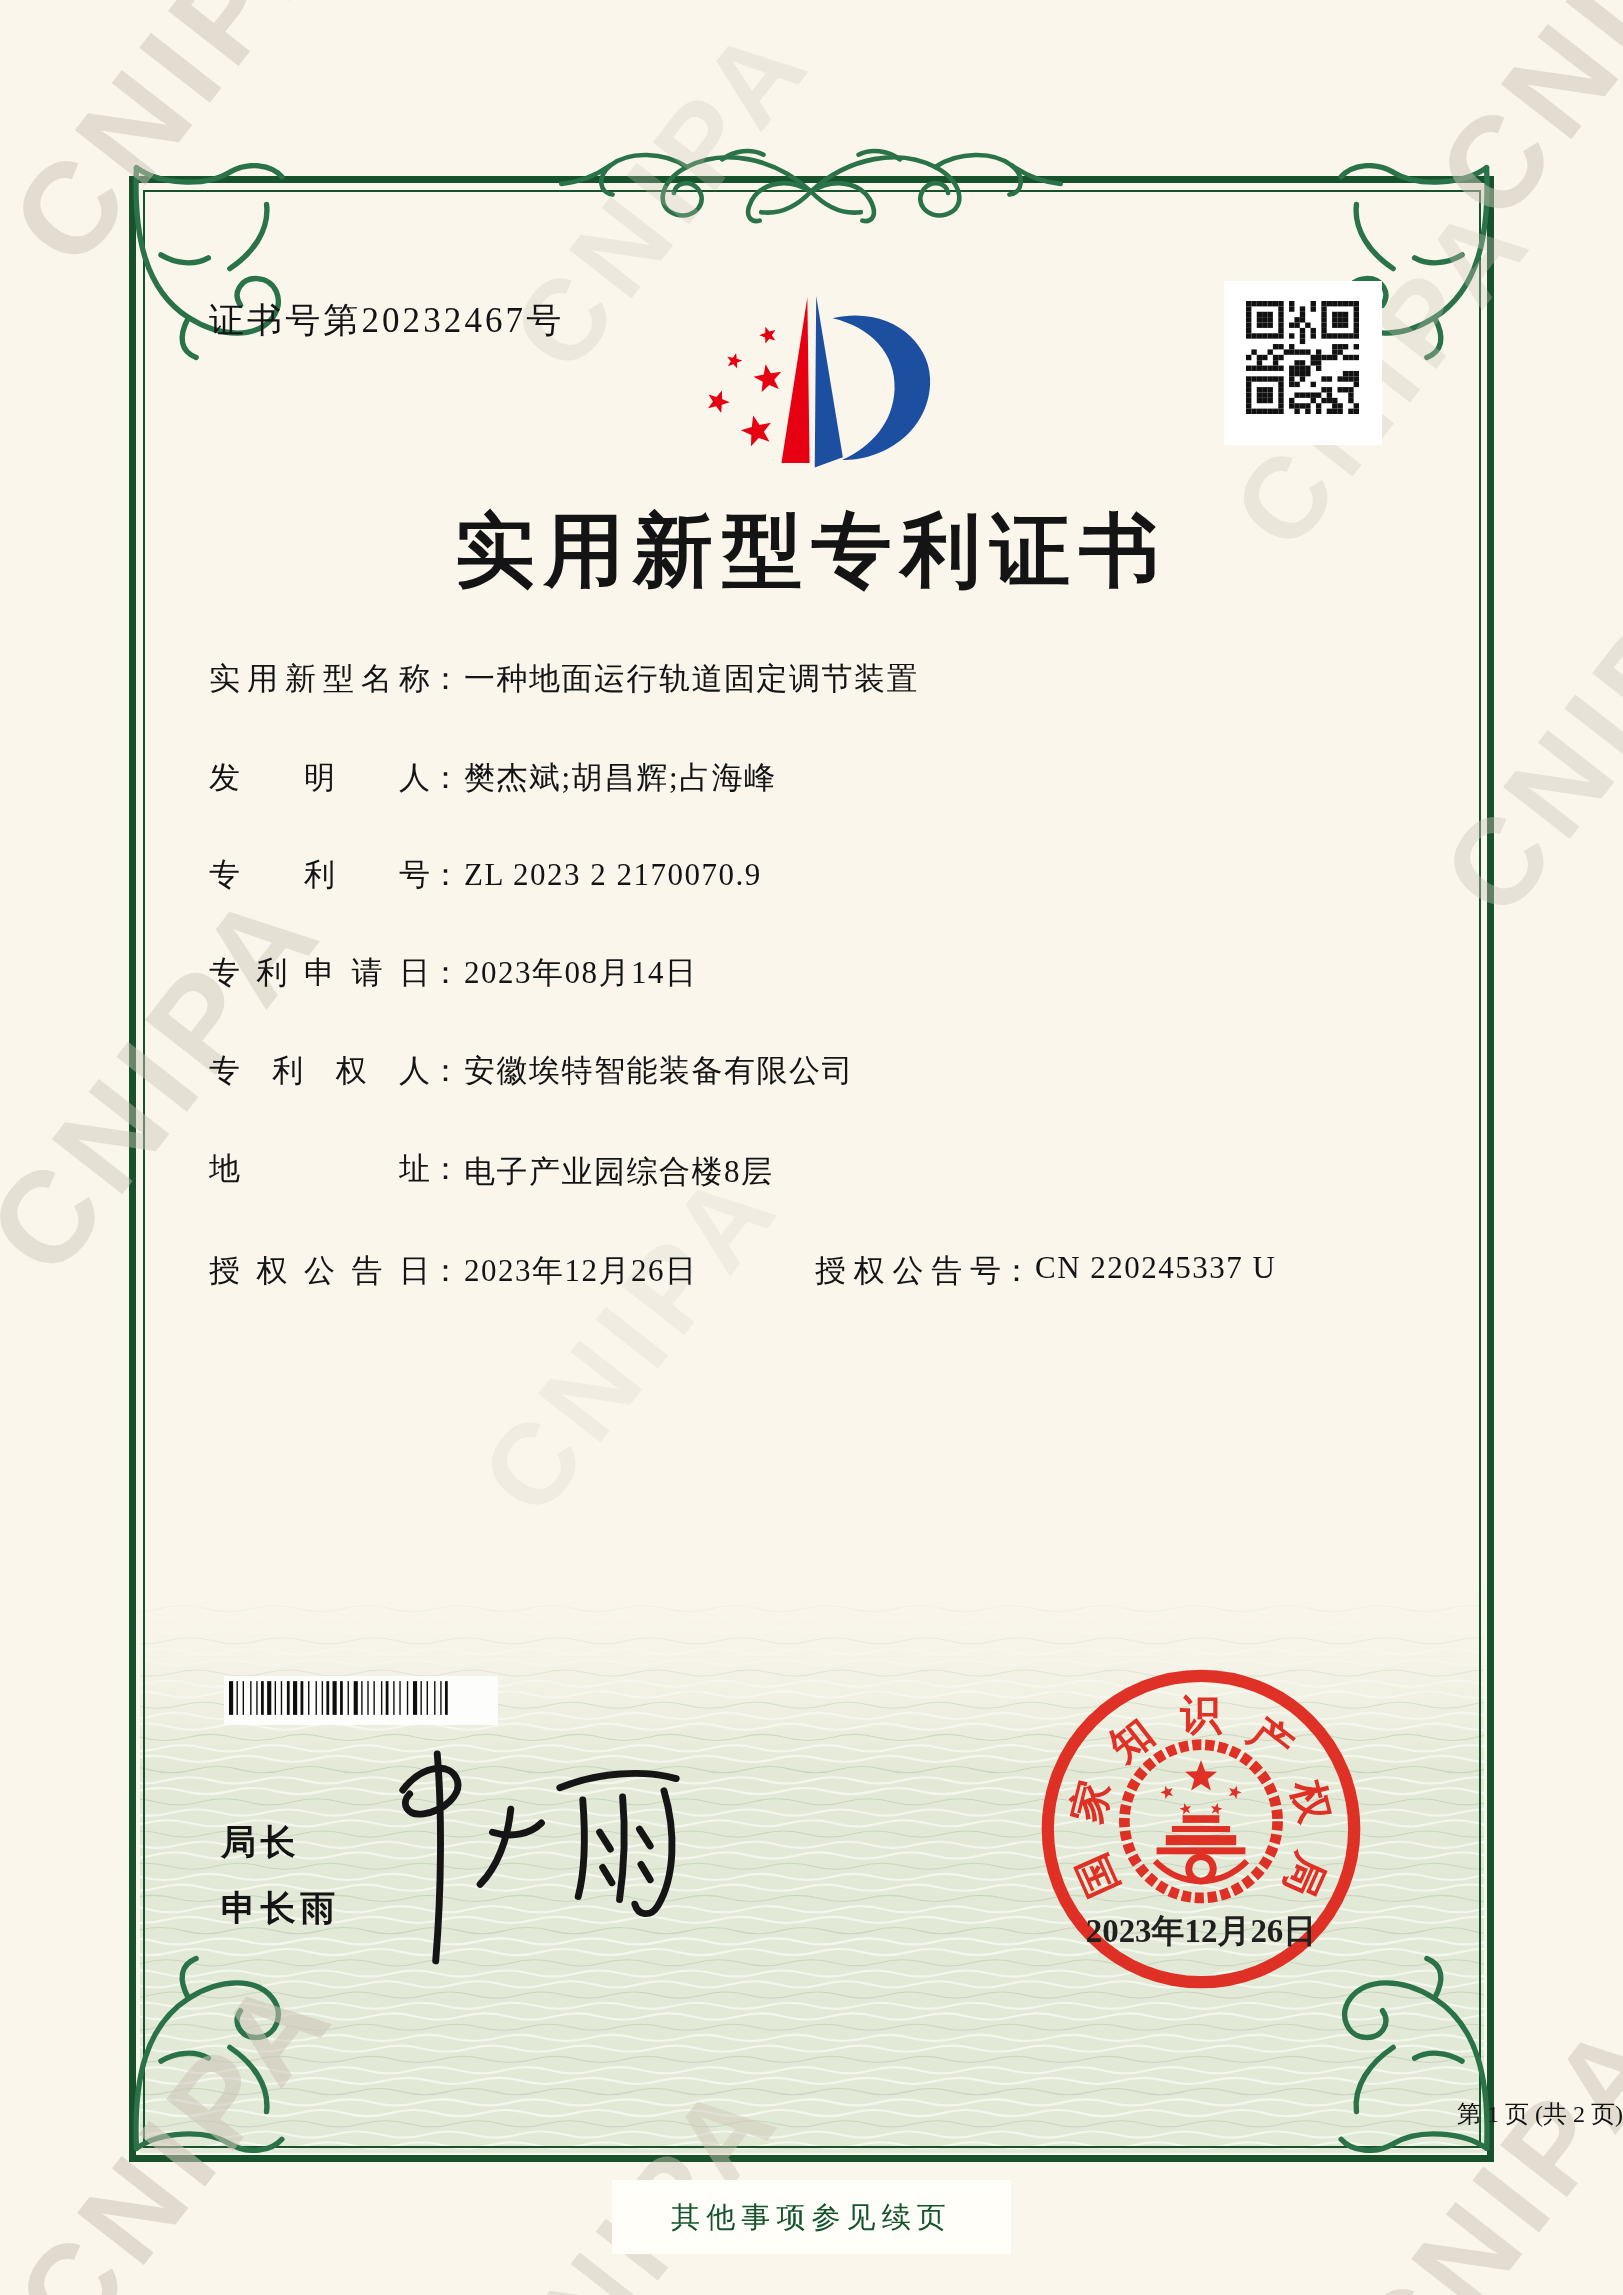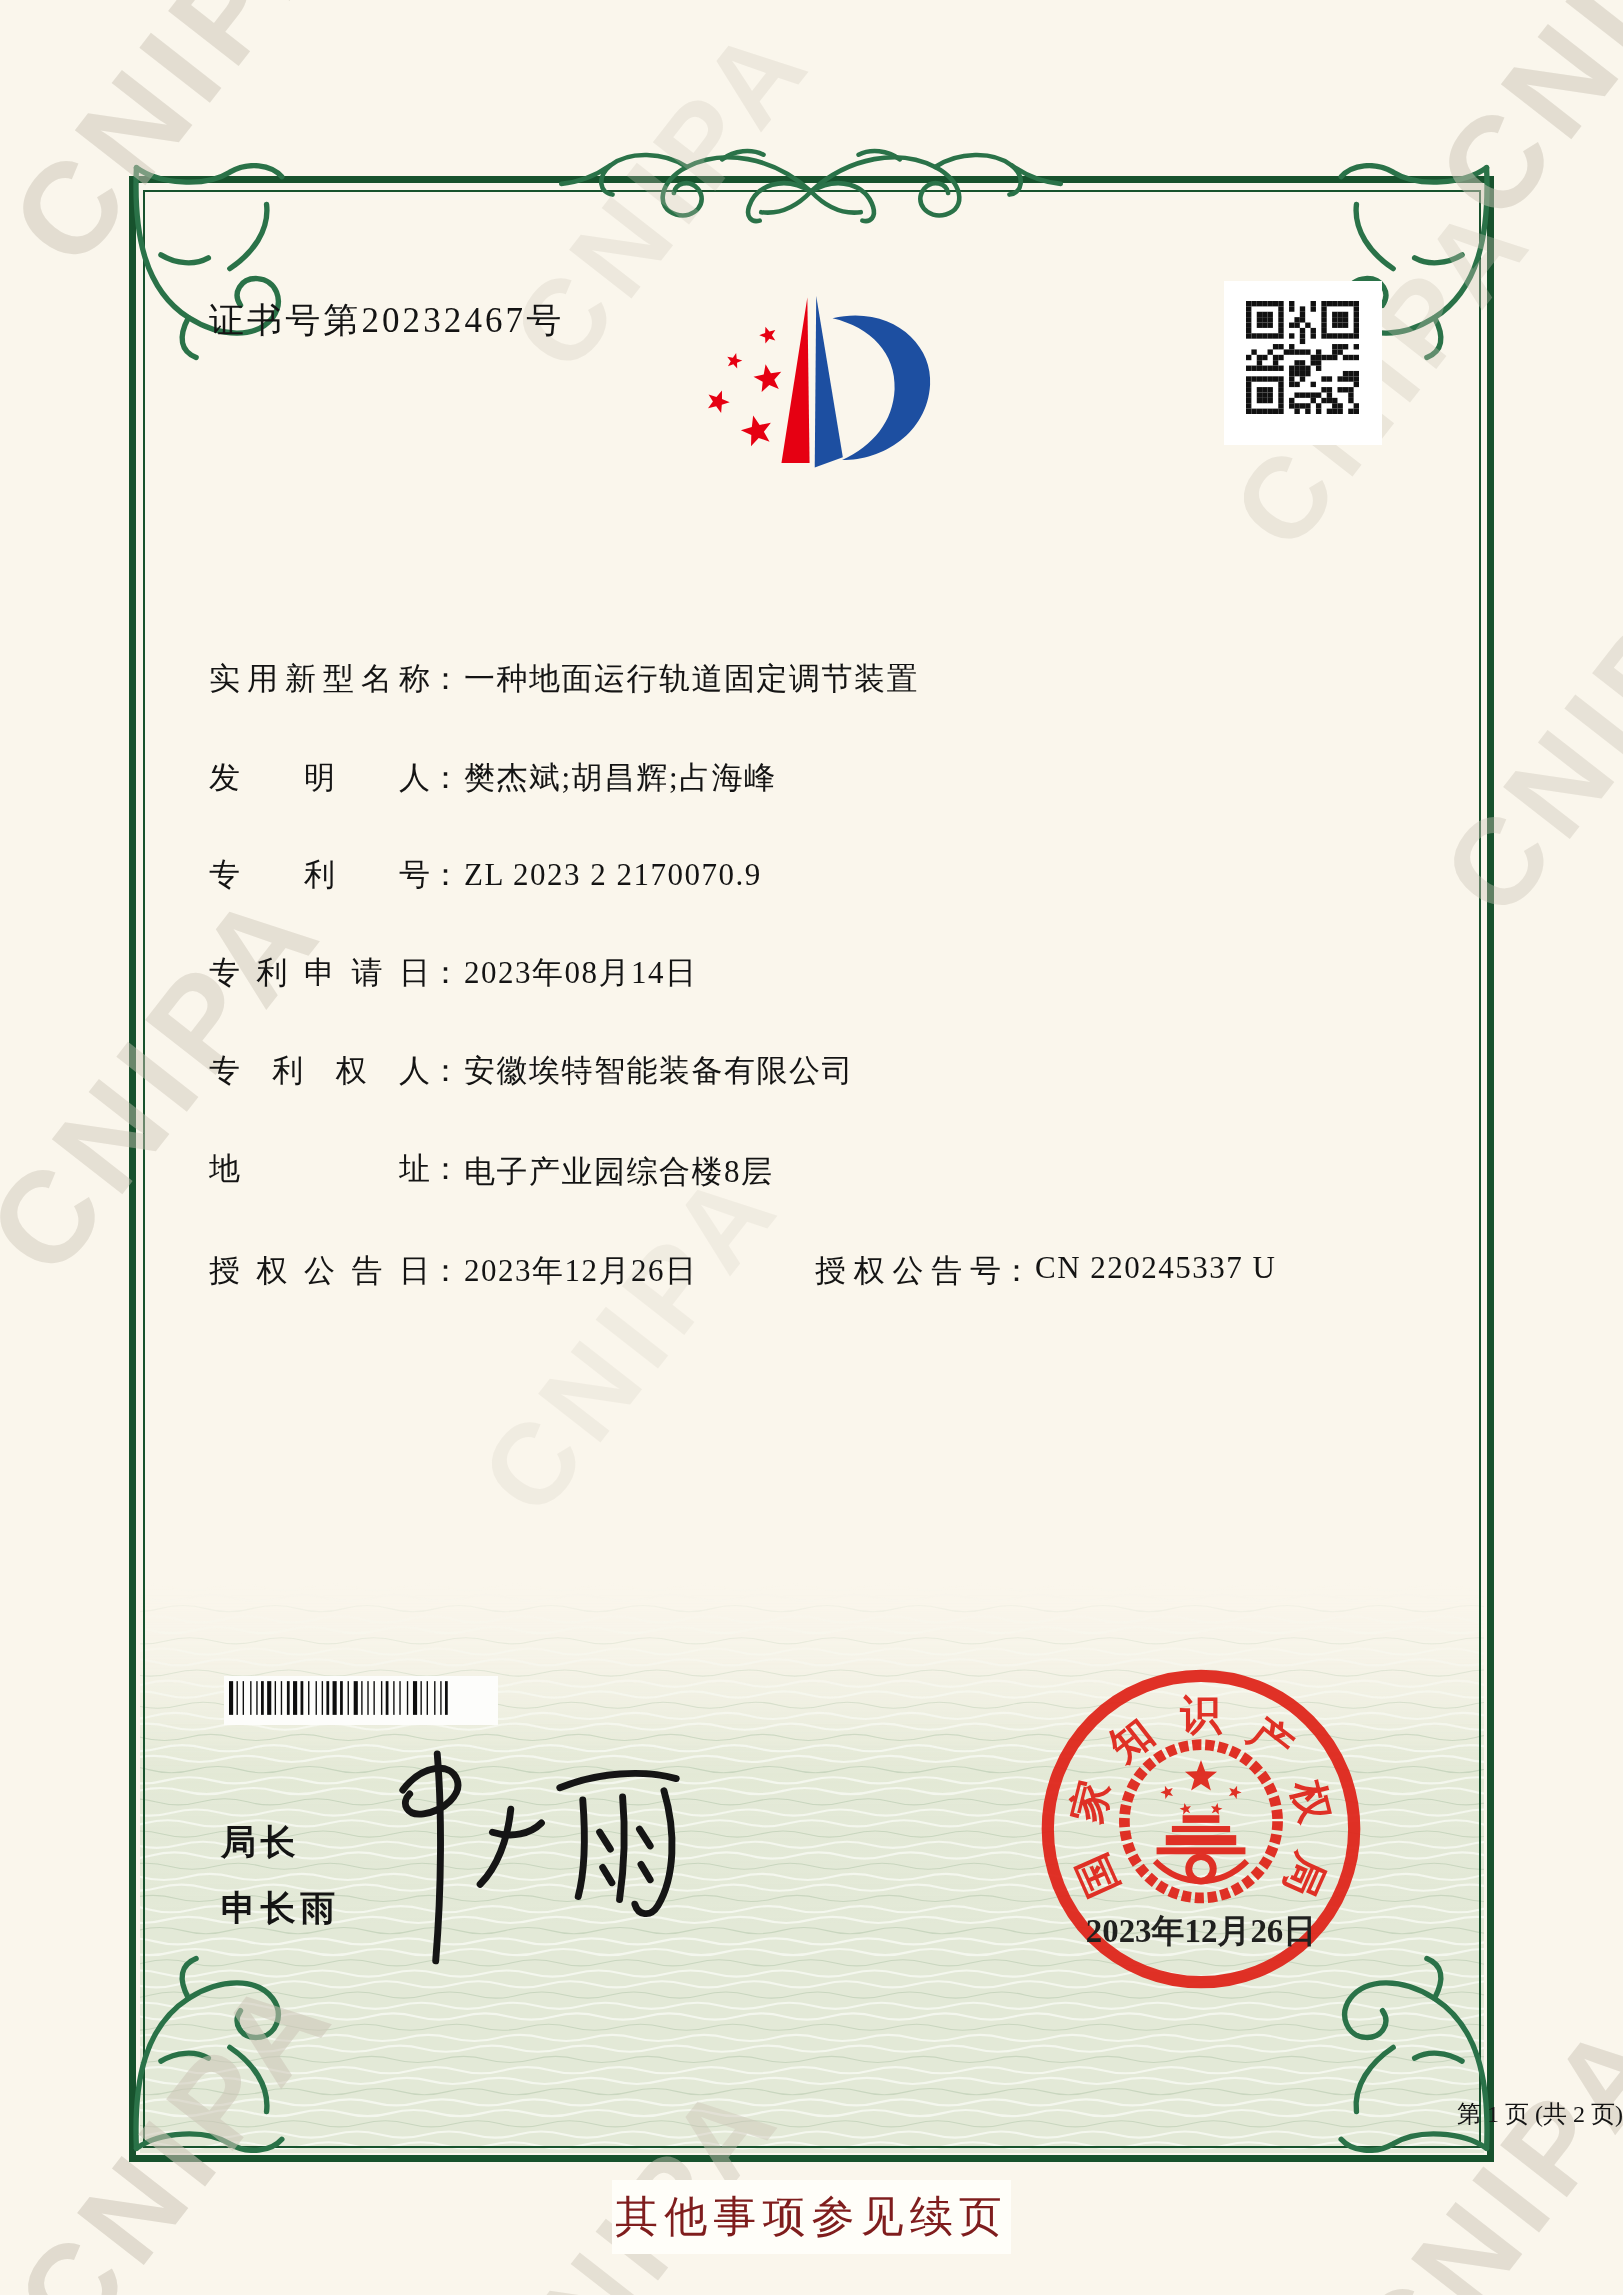--- a/index.html
+++ b/index.html
@@ -40,21 +40,21 @@
          text-align:justify;z-index:10;}
   .paras p{margin:0 0 7.7px 0;text-indent:2em;}
   
   .barcode{position:absolute;left:224px;top:1676px;background:#fdfdfb;padding:5.4px 4.6px;z-index:10;}
   .officer{position:absolute;left:221px;font-family:"Liberation Sans","DejaVu Sans",sans-serif;
            font-weight:bold;font-size:35px;letter-spacing:4.6px;z-index:10;}
   .sig{position:absolute;left:330px;top:1717px;z-index:11;}
   .seal{position:absolute;left:1034px;top:1662px;z-index:20;}
   .pageinfo{position:absolute;left:0;top:2098px;width:100%;text-align:right;font-size:24px;z-index:10;}
   .contnote{position:absolute;left:612px;top:2180px;width:399px;height:74px;background:#fffef9;
-            text-align:center;line-height:74px;font-size:43px;letter-spacing:6.1px;color:#7f1d1d;z-index:10;}
+            text-align:center;line-height:74px;font-size:29px;letter-spacing:6.1px;color:#14532d;z-index:10;}
   .sealch{font-family:"Liberation Serif","DejaVu Serif",serif;font-weight:bold;}
 </style>
 </head>
 <body>
 
 <div id="page">
 
   <div id="waveWrap">
     <svg id="waveSvg" width="1344" height="572" viewBox="0 0 1753 746">
         <path d="M-140 8 q30 -8 60 0 q30 8 60 0 q30 -8 60 0 q30 8 60 0 q30 -8 60 0 q30 8 60 0 q30 -8 60 0 q30 8 60 0 q30 -8 60 0 q30 8 60 0 q30 -8 60 0 q30 8 60 0 q30 -8 60 0 q30 8 60 0 q30 -8 60 0 q30 8 60 0 q30 -8 60 0 q30 8 60 0 q30 -8 60 0 q30 8 60 0 q30 -8 60 0 q30 8 60 0 q30 -8 60 0 q30 8 60 0 q30 -8 60 0 q30 8 60 0 q30 -8 60 0 q30 8 60 0 q30 -8 60 0 q30 8 60 0 q30 -8 60 0 q30 8 60 0 q30 -8 60 0 q30 8 60 0" fill="none" transform="translate(0,0)" stroke="#f4f7ee" stroke-width="2.8"></path>
@@ -388,20 +388,21 @@
         <rect x="77" y="140" width="7" height="7" fill="#111"></rect>
         <rect x="91" y="140" width="7" height="7" fill="#111"></rect>
         <rect x="105" y="140" width="7" height="7" fill="#111"></rect>
         <rect x="112" y="140" width="7" height="7" fill="#111"></rect>
         <rect x="119" y="140" width="7" height="7" fill="#111"></rect>
         <rect x="133" y="140" width="7" height="7" fill="#111"></rect>
         <rect x="140" y="140" width="7" height="7" fill="#111"></rect>
       </svg>
   </div>
 
+  <div class="title">实用新型专利证书</div>
 
   <div class="frow" style="top:658px">
     <span class="flabel">实用新型名称</span>
       <span class="fcolon">：</span>
       <span class="fvalue">一种地面运行轨道固定调节装置</span>
   </div>
   <div class="frow" style="top:757px">
     <span class="flabel">发明人</span>
       <span class="fcolon">：</span>
       <span class="fvalue">樊杰斌;胡昌辉;占海峰</span>

